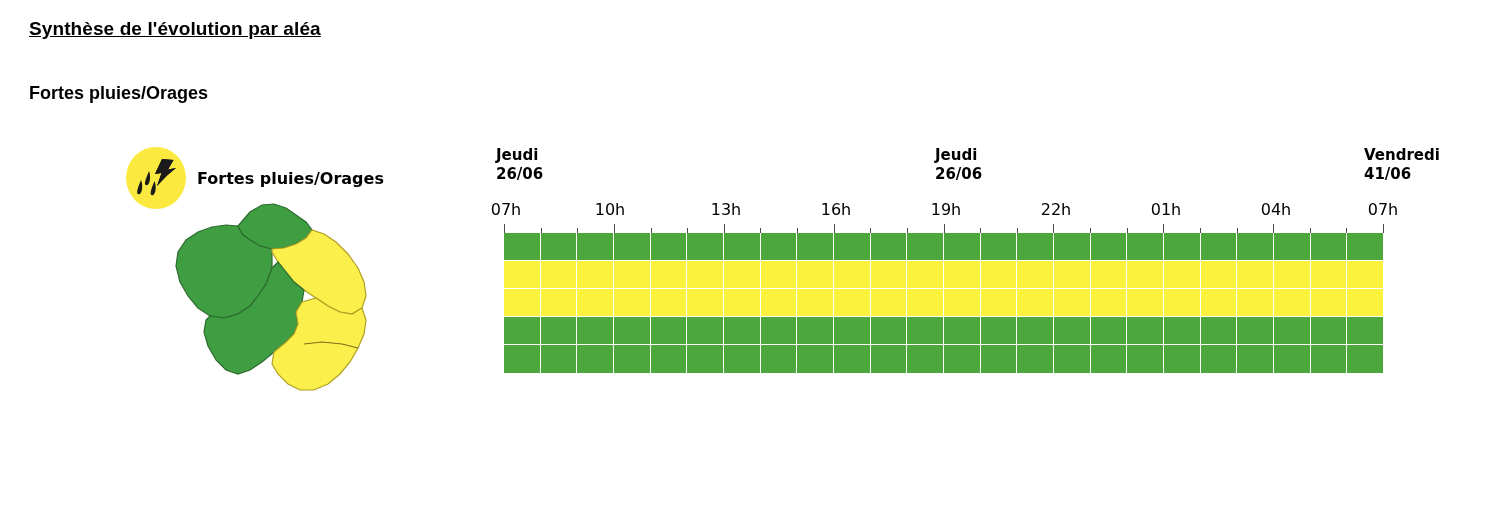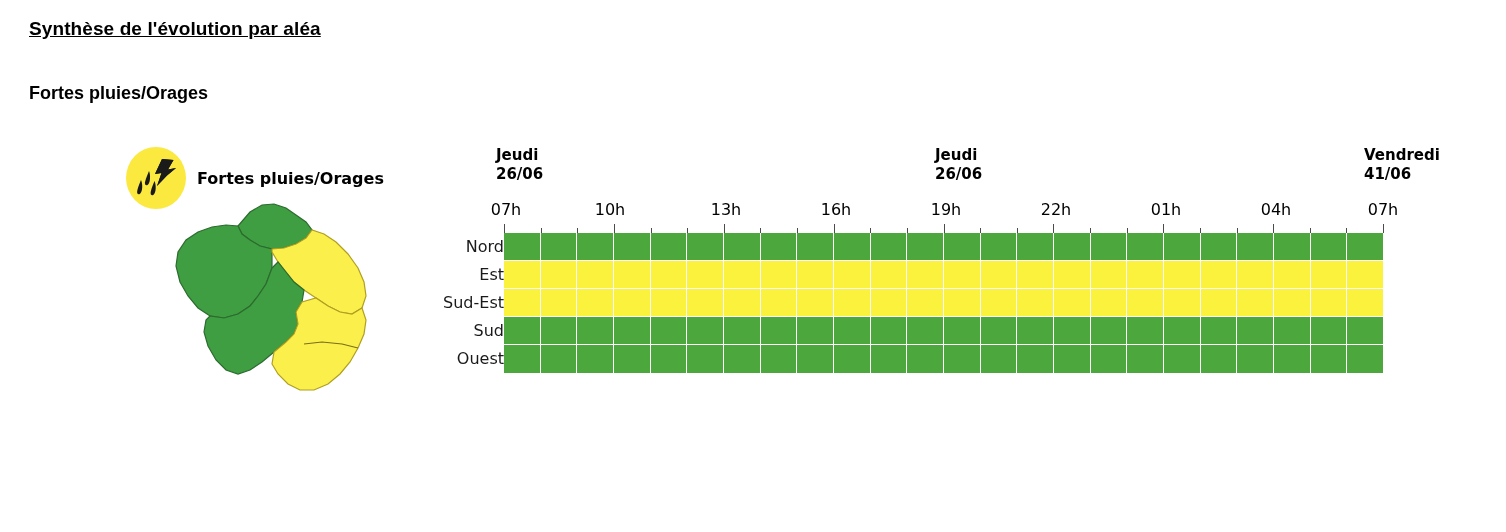--- a/index.html
+++ b/index.html
@@ -255,27 +255,20 @@
       <div class="tick minor" style="left: 623px; background: rgb(75, 75, 75);"></div>
       <div class="tick major" style="left: 659px; background: rgb(75, 75, 75);"></div>
       <div class="tick minor" style="left: 696px; background: rgb(75, 75, 75);"></div>
       <div class="tick minor" style="left: 733px; background: rgb(75, 75, 75);"></div>
       <div class="tick major" style="left: 769px; background: rgb(75, 75, 75);"></div>
       <div class="tick minor" style="left: 806px; background: rgb(75, 75, 75);"></div>
       <div class="tick minor" style="left: 842px; background: rgb(75, 75, 75);"></div>
       <div class="tick major" style="left: 879px; background: rgb(75, 75, 75);"></div>
     </div>
 
-  <div id="labels-col">
-    <div class="row-label" style="top:0px;">Nord</div>
-    <div class="row-label" style="top:28px;">Est</div>
-    <div class="row-label" style="top:56px;">Sud-Est</div>
-    <div class="row-label" style="top:84px;">Sud</div>
-    <div class="row-label" style="top:112px;">Ouest</div>
-  </div>
 
   <div id="grid">
       <div class="grid-row">
         <div class="cell" style="background: rgb(76, 168, 61);"></div>
         <div class="cell" style="background: rgb(76, 168, 61);"></div>
         <div class="cell" style="background: rgb(76, 168, 61);"></div>
         <div class="cell" style="background: rgb(76, 168, 61);"></div>
         <div class="cell" style="background: rgb(76, 168, 61);"></div>
         <div class="cell" style="background: rgb(76, 168, 61);"></div>
         <div class="cell" style="background: rgb(76, 168, 61);"></div>

